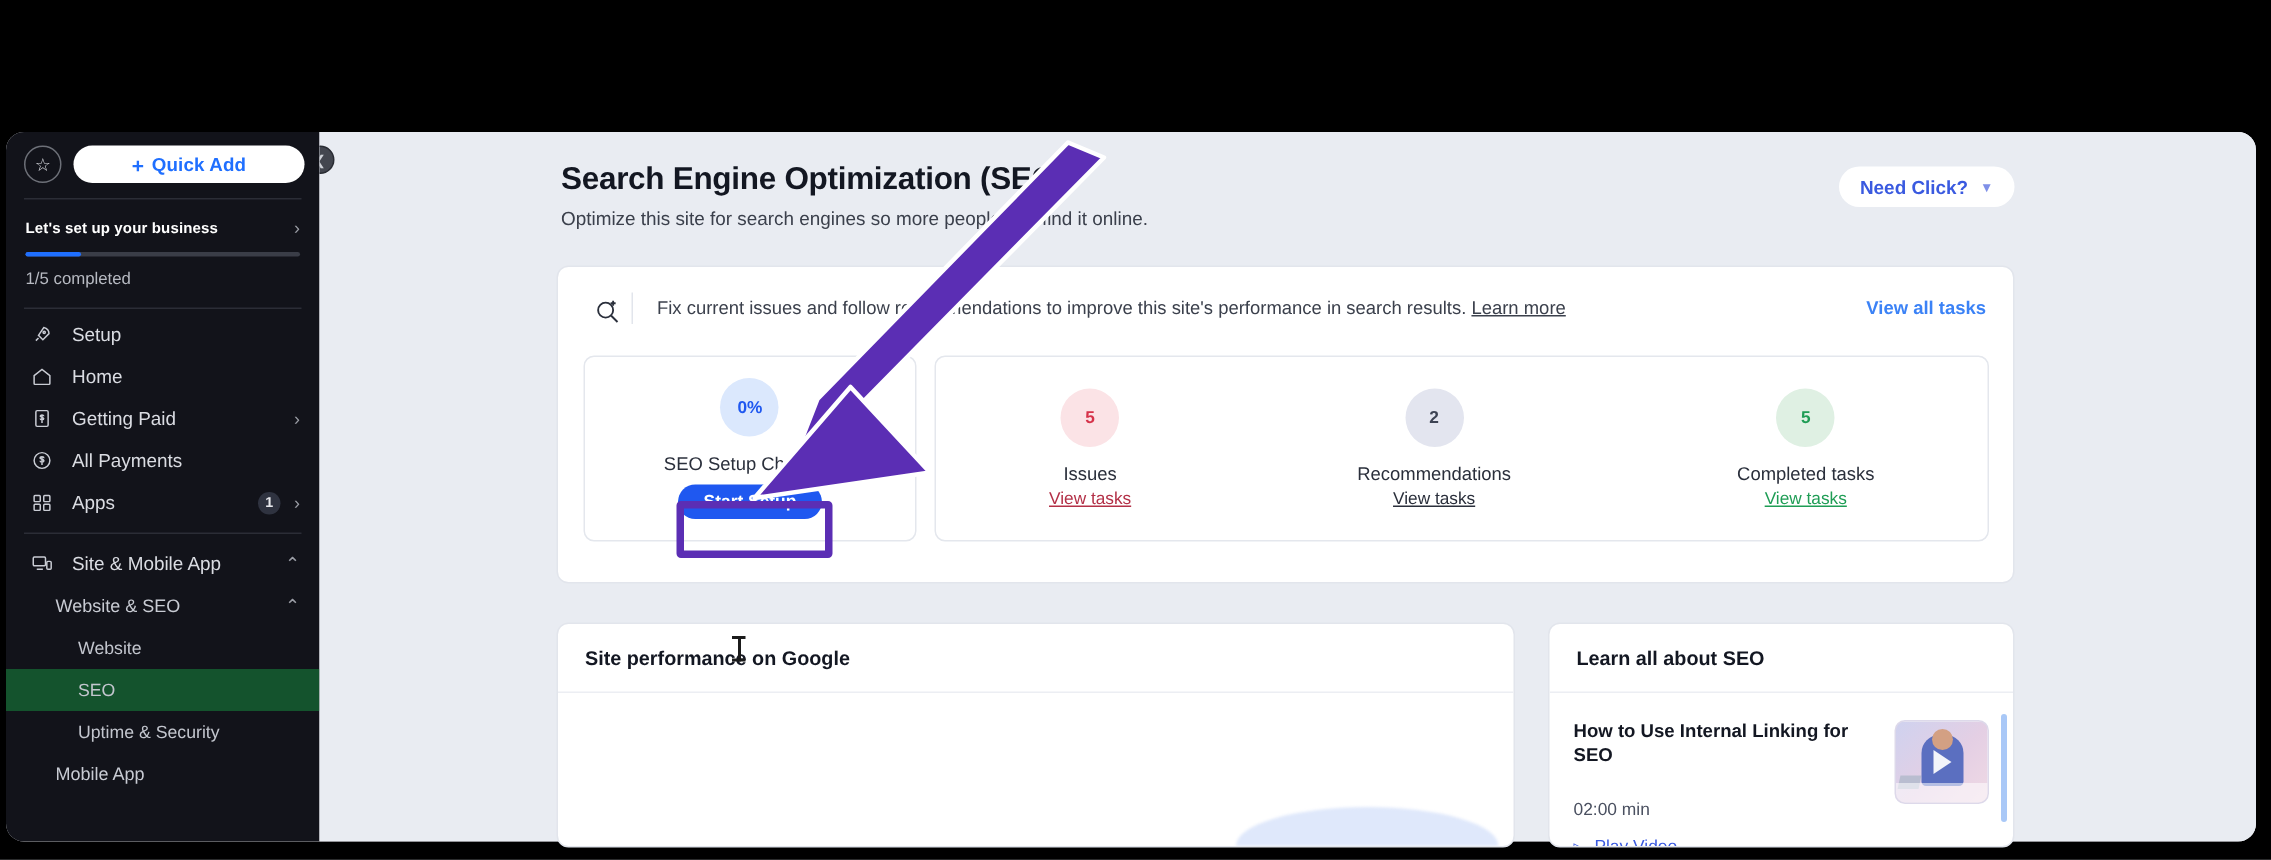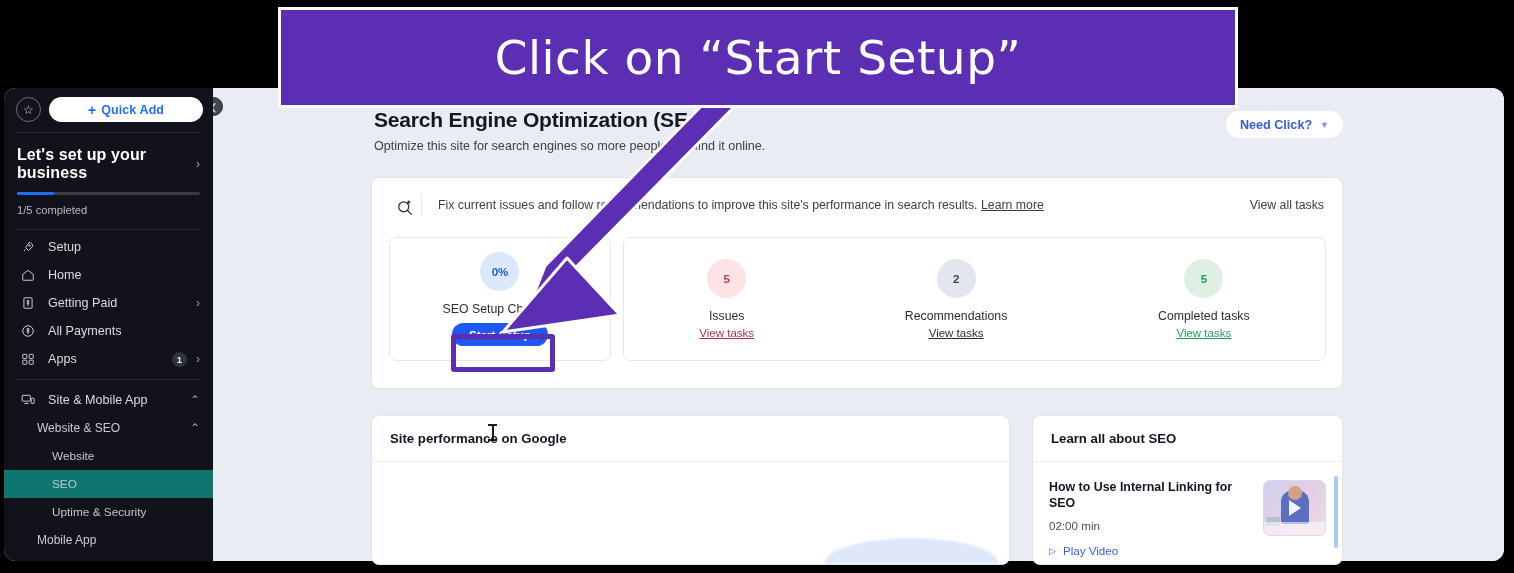--- a/index.html
+++ b/index.html
@@ -40,21 +40,21 @@
     flex: 1; height: 25px; border-radius: 13px; background: #ffffff;
     display: flex; align-items: center; justify-content: center; gap: 5px;
     color: #1f6fff; font-size: 12.5px; font-weight: 700; letter-spacing: .1px;
   }
   .quick-add .plus { font-size: 14px; font-weight: 700; line-height: 1; }
 
   .sb-divider { height: 1px; background: #2b2d36; margin: 0 12px; }
 
   .biz-block { padding: 13px 13px 13px 13px; }
   .biz-row { display: flex; align-items: center; justify-content: space-between; }
-  .biz-title { font-size: 16px; font-weight: 700; color: #ffffff; letter-spacing: .1px; }
+  .biz-title { font-size: 10px; font-weight: 700; color: #ffffff; letter-spacing: .1px; }
   .chev { color: #9b9ea6; font-size: 12px; line-height: 1; }
   .progress-track { margin-top: 10px; height: 3px; border-radius: 2px; background: #3a3d47; width: 100%; }
   .progress-fill { height: 3px; border-radius: 2px; background: #1f6fff; width: 20%; }
   .biz-sub { margin-top: 9px; font-size: 11.2px; color: #b7bac2; }
 
   .nav { padding-top: 3px; }
   .nav-item {
     display: flex; align-items: center; gap: 13px;
     height: 28px; padding: 0 13px 0 16px;
     font-size: 12.6px; color: #dadce2;
@@ -63,21 +63,21 @@
   .nav-item .nv-ico { width: 15px; flex: 0 0 15px; display: flex; align-items: center; justify-content: center; color: #c9ccd4; }
   .nav-item .nv-label { flex: 1; }
   .nav-item .nv-right { display: flex; align-items: center; gap: 9px; }
   .badge-count {
     min-width: 15px; height: 15px; padding: 0 4px; border-radius: 8px;
     background: #2f3340; color: #e9eaee; font-size: 9.5px;
     display: flex; align-items: center; justify-content: center; font-weight: 600;
   }
   .nav-item.sub { padding-left: 33px; font-size: 12px; color: #c8cbd3; }
   .nav-item.sub2 { padding-left: 48px; font-size: 11.8px; color: #c3c6ce; }
-  .nav-item.active { background: #0f766e; }
+  .nav-item.active { background: #14532d; }
 
   
   .main {
     flex: 1; height: 100%; position: relative;
     background: #e9ecf2; overflow: hidden;
   }
   .collapse-btn {
     position: absolute; left: -9px; top: 9px; width: 19px; height: 19px;
     border-radius: 50%; background: #43464f; color: #cfd2d8;
     display: flex; align-items: center; justify-content: center;
@@ -105,21 +105,21 @@
   .assist-head { display: flex; align-items: flex-start; padding: 15px 18px 0 19px; }
   .assist-ico {
     width: 27px; flex: 0 0 27px; display: flex; align-items: flex-start; justify-content: center;
     color: #2a2f3b; padding-top: 5px;
   }
   .assist-sep { width: 1px; align-self: stretch; background: #e2e5ec; margin: 2px 16px 2px 3px; }
   .assist-txt { flex: 1; }
   .assist-title { font-size: 13.2px; font-weight: 700; color: #131722; }
   .assist-desc { margin-top: 5px; font-size: 12.3px; color: #3b404c; }
   .assist-desc .learn { color: #3b404c; text-decoration: underline; }
-  .view-all { color: #404040; font-size: 12.3px; padding-top: 5px; white-space: nowrap; }
+  .view-all { color: #3b82f6; font-size: 12.3px; padding-top: 5px; white-space: nowrap; font-weight: bold; }
 
   .stats-row { display: flex; gap: 12px; padding: 19px 16px 0 17px; }
   .stat-panel {
     border: 1px solid #e4e7ed; border-radius: 7px; background: #fff;
     height: 124px; display: flex; align-items: center; justify-content: space-around;
   }
   .stat-panel.one { flex: 0 0 222px; }
   .stat-panel.three { flex: 1; }
   .stat-cell { display: flex; flex-direction: column; align-items: center; }
   .circ { width: 39px; height: 39px; border-radius: 50%; display: flex; align-items: center; justify-content: center; font-size: 11.5px; font-weight: 700; }
@@ -135,21 +135,21 @@
   .perf-card { position: absolute; left: 371px; top: 415px; width: 639px; height: 150px; overflow: hidden; }
   .learn-card { position: absolute; left: 1032px; top: 415px; width: 311px; height: 150px; overflow: hidden; }
   .card-header {
     height: 46px; display: flex; align-items: center; padding: 0 18px;
     border-bottom: 1px solid #eceef3;
     font-size: 13.2px; font-weight: 700; color: #131722;
   }
   .learn-body { position: relative; padding: 18px 16px 0 16px; display: flex; gap: 10px; }
   .video-txt { flex: 1; }
   .video-title { font-size: 12.4px; font-weight: 700; color: #131722; line-height: 1.25; }
-  .video-dur { margin-top: 8px; font-size: 11.6px; color: #4a5060; }
+  .video-dur { margin-top: 22px; font-size: 11.6px; color: #4a5060; }
   .play-row { margin-top: 12px; display: flex; align-items: center; gap: 7px; color: #3a5ae0; font-size: 11.6px; }
   .play-tri { font-size: 9px; }
   .video-thumb {
     width: 63px; height: 56px; border-radius: 7px; flex: 0 0 63px;
     background: linear-gradient(135deg,#cfd2ef 0%, #e4cfe4 55%, #efd9e4 100%);
     position: relative; overflow: hidden; border: 1px solid #ddd9ea;
   }
   .vt-person { position: absolute; left: 17px; top: 9px; width: 28px; height: 34px; background: #5b6fc0; border-radius: 12px 12px 3px 3px; }
   .vt-head { position: absolute; left: 24px; top: 5px; width: 14px; height: 14px; border-radius: 50%; background: #d3a083; }
   .vt-desk { position: absolute; left: 0; bottom: 0; width: 100%; height: 13px; background: rgba(255,255,255,.55); }
@@ -411,17 +411,14 @@
       <span></span>
     </div>
 
   <svg class="arrow-svg" viewBox="0 0 1514 573">
     <path d="M712 95 L736 105 L524 320 L545 266 Z" fill="#5b2eb4" stroke="#ffffff" stroke-width="3" stroke-linejoin="round"></path>
     <path d="M567 258 L620 315 L503 332 Z" fill="#5b2eb4" stroke="#ffffff" stroke-width="3" stroke-linejoin="round"></path>
   </svg>
 
   <div class="highlight-box"></div>
 
-  <div class="banner">
-    <div class="banner-text">Click on “Start Setup”</div>
-  </div>
 
 </div>
 
 </body></html>

